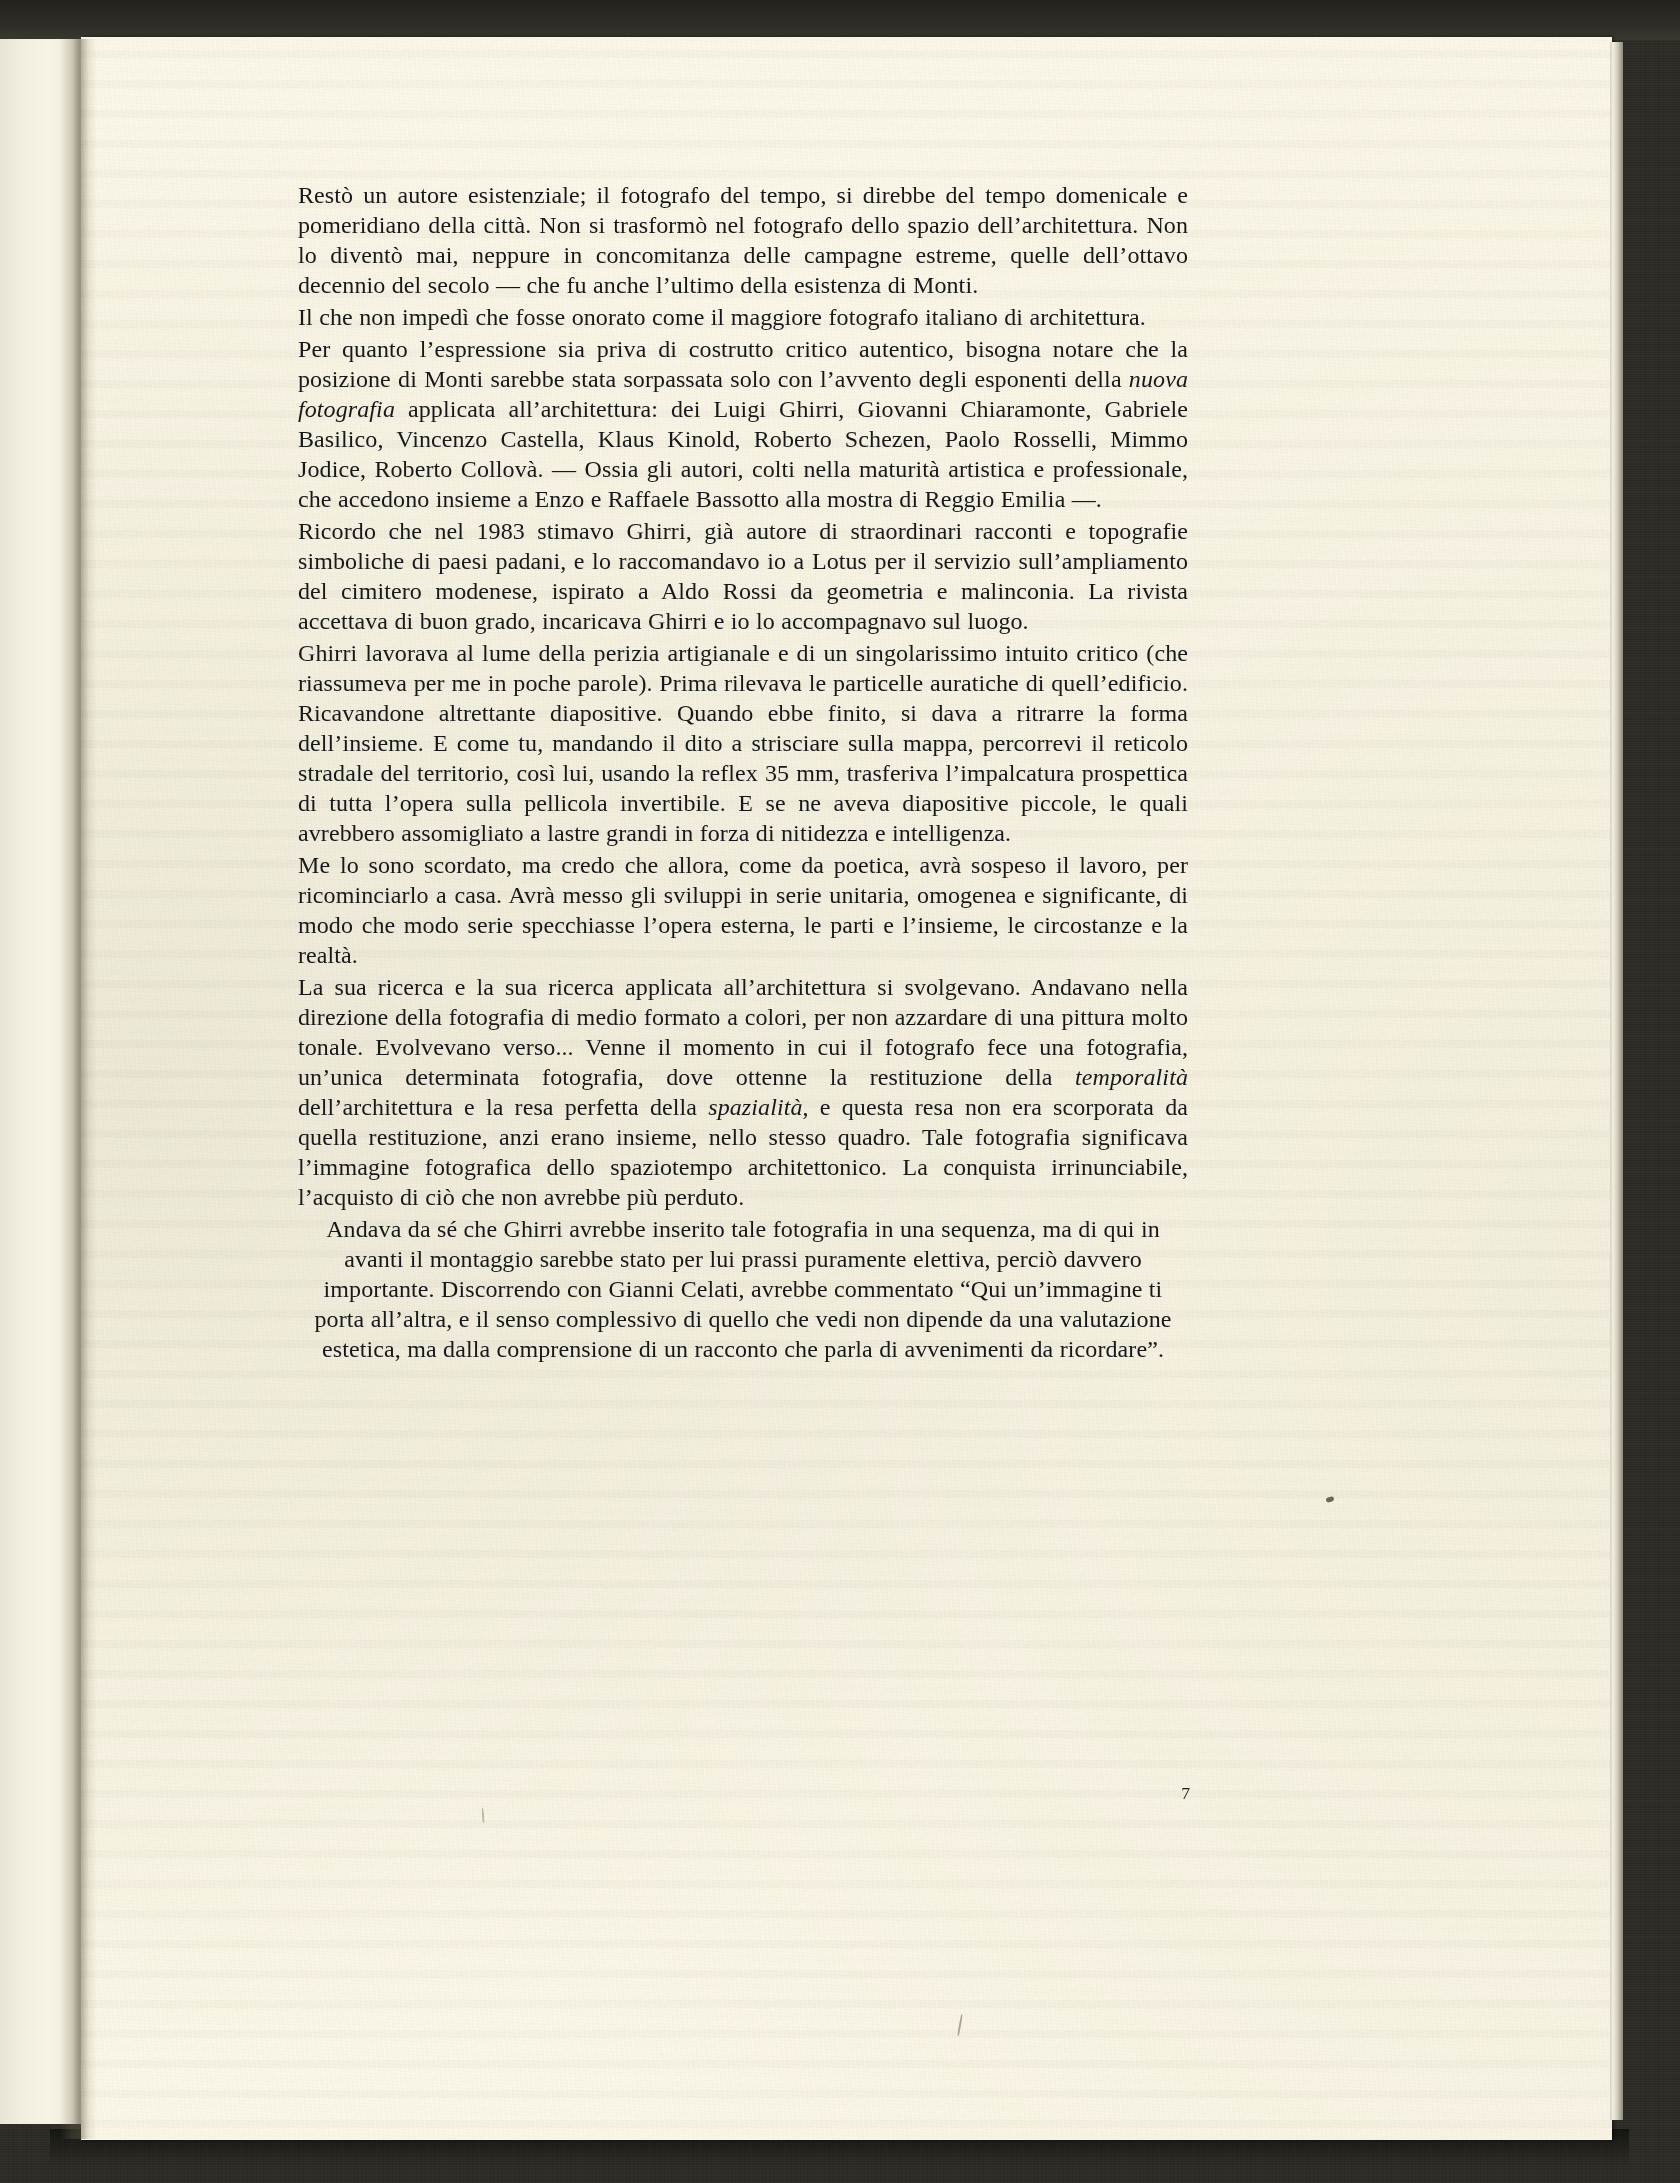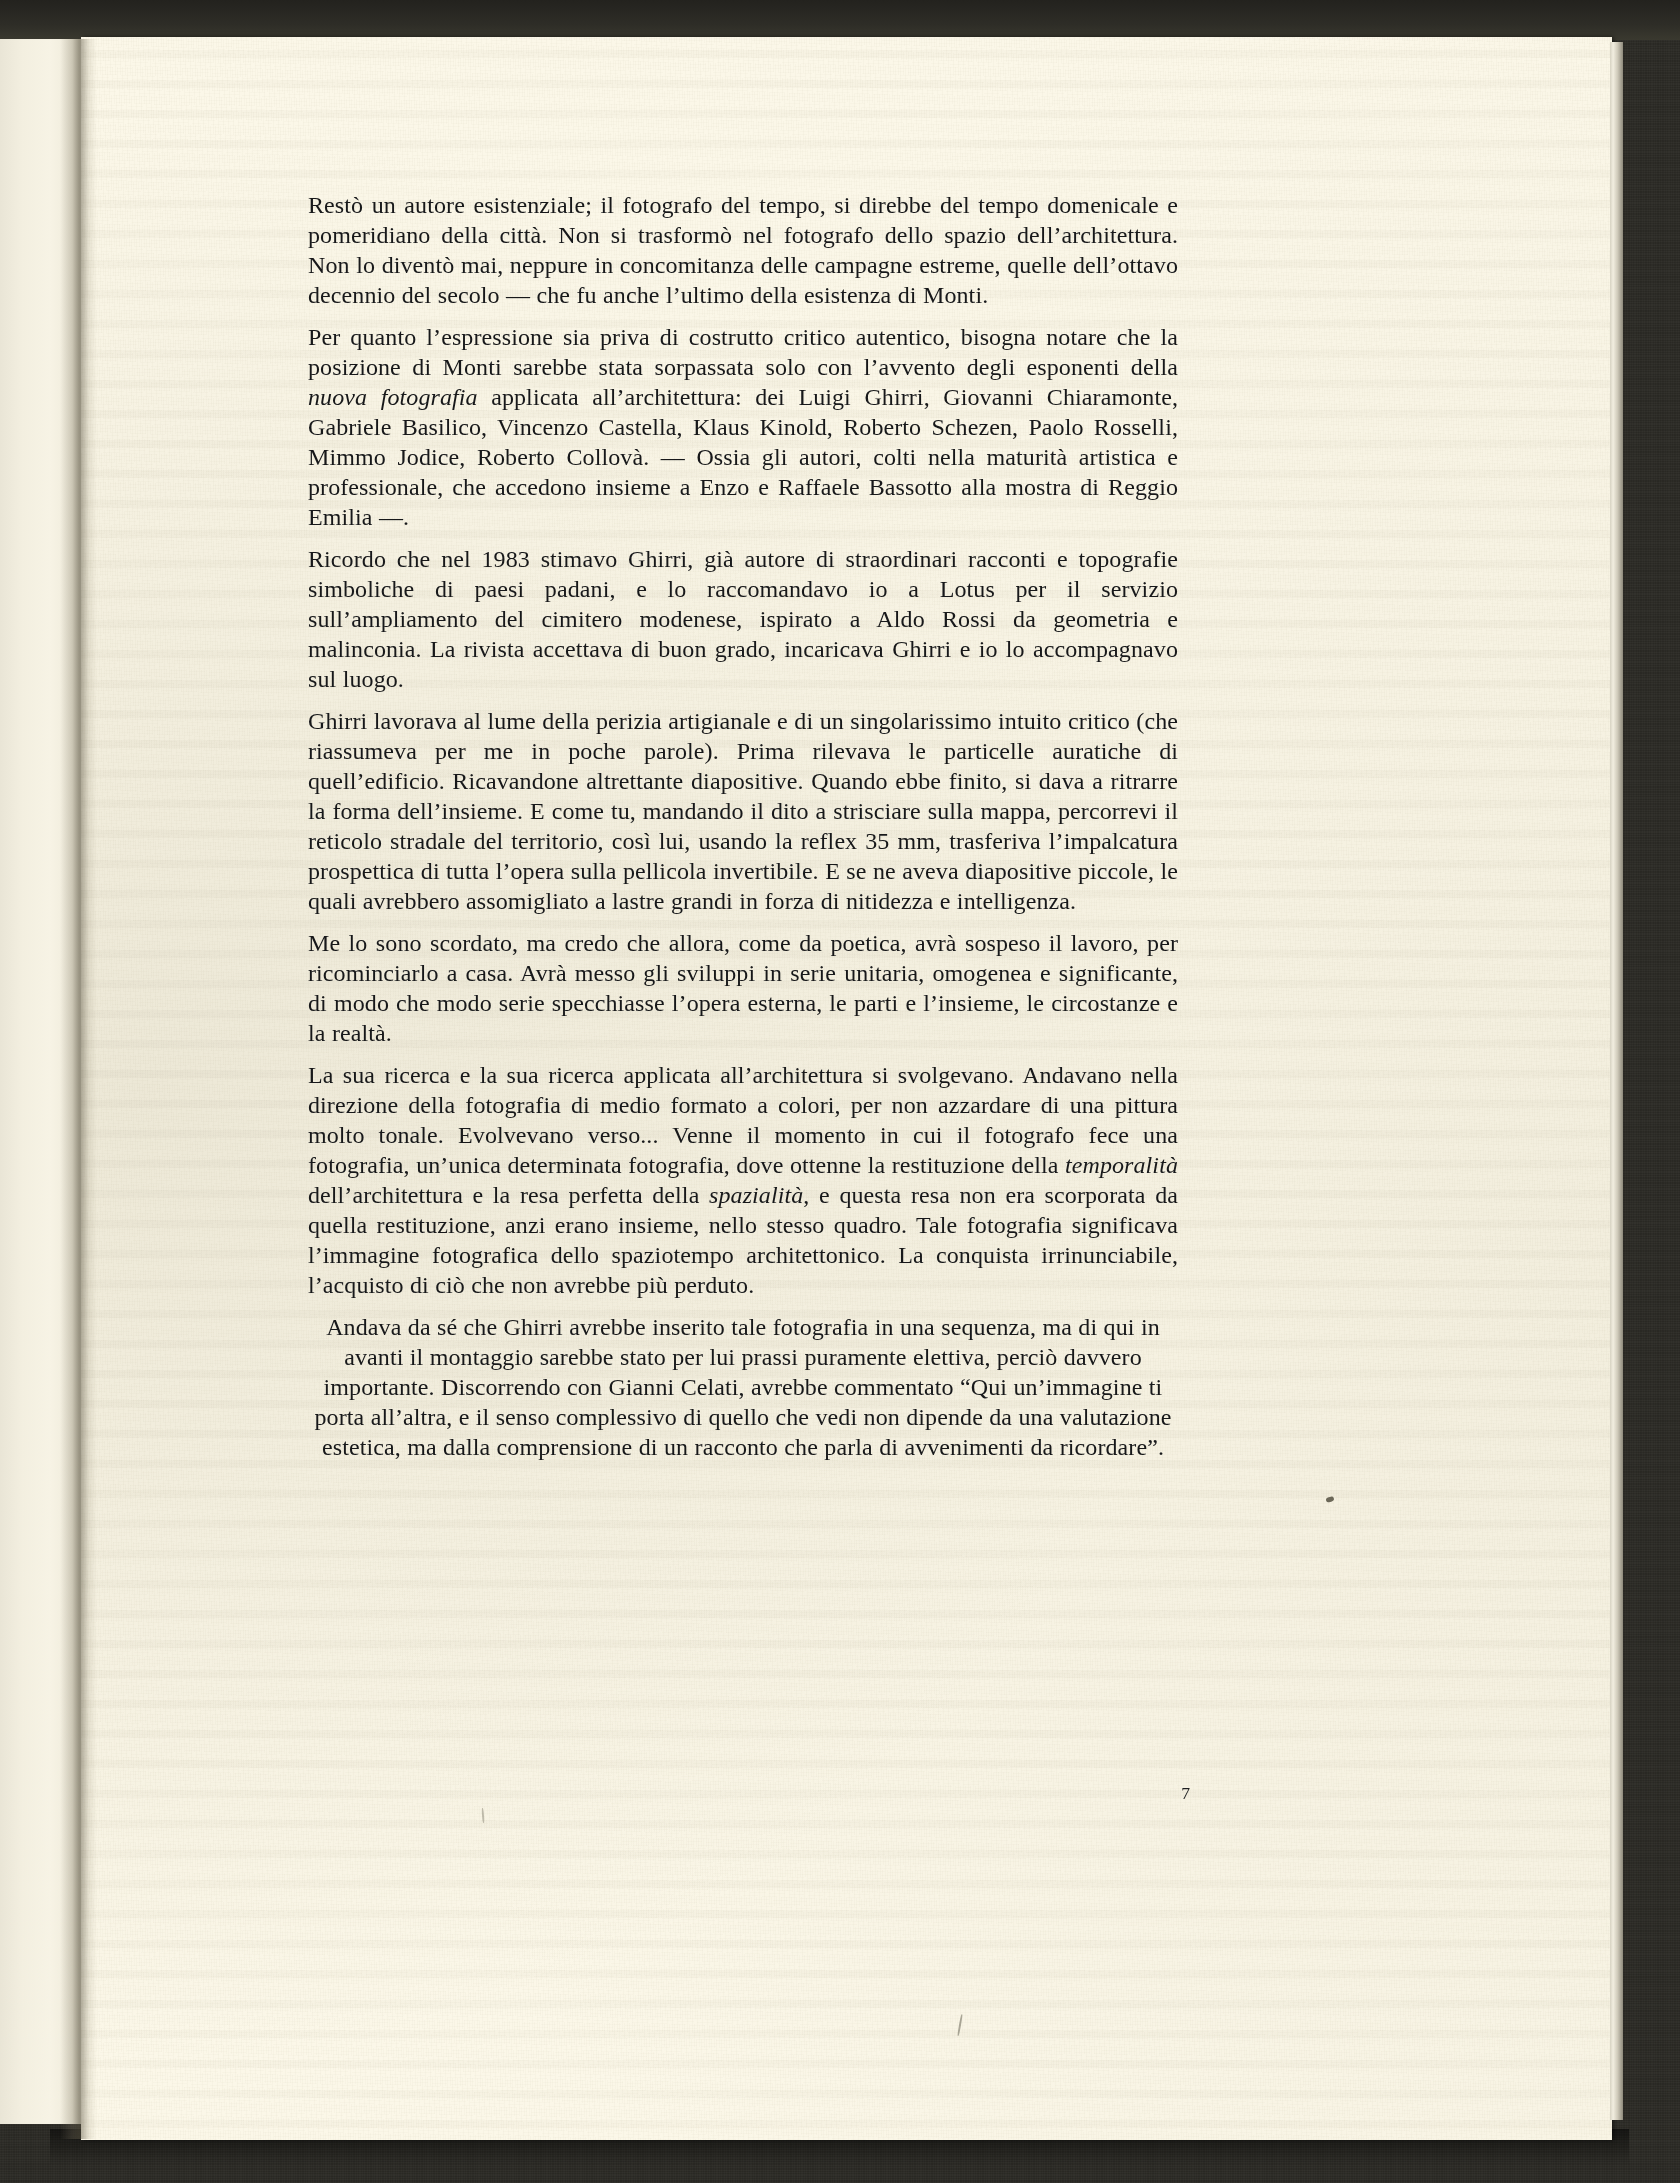--- a/index.html
+++ b/index.html
@@ -135,21 +135,21 @@
   
   .textblock {
     position: absolute;
     left: 296px;                 
     top: 178px;                  
     width: 894px;               
     z-index: 6;
   }
 
   .para {
-    margin: 12px;
+    margin: 2px;
     font-size: 24px;
     line-height: 30px;
     text-align: justify;
     text-justify: inter-word;
     color: #17181a;
     letter-spacing: .004em;
     word-spacing: .012em;
     -webkit-font-smoothing: antialiased;
   }
 
@@ -196,20 +196,21 @@
   <div class="page"></div>
 
   <div class="fore-edge"></div>
 
   <div class="gutter-shadow"></div>
 
   <div class="bottom-shadow"></div>
 
   <div class="textblock" id="textblock">
       <p class="para"><span>Restò un autore esistenziale; il fotografo del tempo, si direbbe del tempo domenicale e pomeridiano della città. Non si trasformò nel fotografo dello spazio dell’architettura. Non lo diventò mai, neppure in concomitanza delle campagne estreme, quelle dell’ottavo decennio del secolo — che fu anche l’ultimo della esistenza di Monti.</span></p>
+      <p class="para"><span>Il che non impedì che fosse onorato come il maggiore fotografo italiano di architettura.</span></p>
       <p class="para"><span>Per quanto l’espressione sia priva di costrutto critico autentico, bisogna notare che la posizione di Monti sarebbe stata sorpassata solo con l’avvento degli esponenti della </span><i>nuova fotografia</i><span> applicata all’architettura: dei Luigi Ghirri, Giovanni Chiaramonte, Gabriele Basilico, Vincenzo Castella, Klaus Kinold, Roberto Schezen, Paolo Rosselli, Mimmo Jodice, Roberto Collovà. — Ossia gli autori, colti nella maturità artistica e professionale, che accedono insieme a Enzo e Raffaele Bassotto alla mostra di Reggio Emilia —.</span></p>
       <p class="para"><span>Ricordo che nel 1983 stimavo Ghirri, già autore di straordinari racconti e topografie simboliche di paesi padani, e lo raccomandavo io a Lotus per il servizio sull’ampliamento del cimitero modenese, ispirato a Aldo Rossi da geometria e malinconia. La rivista accettava di buon grado, incaricava Ghirri e io lo accompagnavo sul luogo.</span></p>
       <p class="para"><span>Ghirri lavorava al lume della perizia artigianale e di un singolarissimo intuito critico (che riassumeva per me in poche parole). Prima rilevava le particelle auratiche di quell’edificio. Ricavandone altrettante diapositive. Quando ebbe finito, si dava a ritrarre la forma dell’insieme. E come tu, mandando il dito a strisciare sulla mappa, percorrevi il reticolo stradale del territorio, così lui, usando la reflex 35 mm, trasferiva l’impalcatura prospettica di tutta l’opera sulla pellicola invertibile. E se ne aveva diapositive piccole, le quali avrebbero assomigliato a lastre grandi in forza di nitidezza e intelligenza.</span></p>
       <p class="para"><span>Me lo sono scordato, ma credo che allora, come da poetica, avrà sospeso il lavoro, per ricominciarlo a casa. Avrà messo gli sviluppi in serie unitaria, omogenea e significante, di modo che modo serie specchiasse l’opera esterna, le parti e l’insieme, le circostanze e la realtà.</span></p>
       <p class="para"><span>La sua ricerca e la sua ricerca applicata all’architettura si svolgevano. Andavano nella direzione della fotografia di medio formato a colori, per non azzardare di una pittura molto tonale. Evolvevano verso... Venne il momento in cui il fotografo fece una fotografia, un’unica determinata fotografia, dove ottenne la restituzione della </span><i>temporalità</i><span> dell’architettura e la resa perfetta della </span><i>spazialità</i><span>, e questa resa non era scorporata da quella restituzione, anzi erano insieme, nello stesso quadro. Tale fotografia significava l’immagine fotografica dello spaziotempo architettonico. La conquista irrinunciabile, l’acquisto di ciò che non avrebbe più perduto.</span></p>
       <p class="para"><span>Andava da sé che Ghirri avrebbe inserito tale fotografia in una sequenza, ma di qui in avanti il montaggio sarebbe stato per lui prassi puramente elettiva, perciò davvero importante. Discorrendo con Gianni Celati, avrebbe commentato “Qui un’immagine ti porta all’altra, e il senso complessivo di quello che vedi non dipende da una valutazione estetica, ma dalla comprensione di un racconto che parla di avvenimenti da ricordare”.</span></p>
     </div>
 
   <div class="folio">7</div>
 

